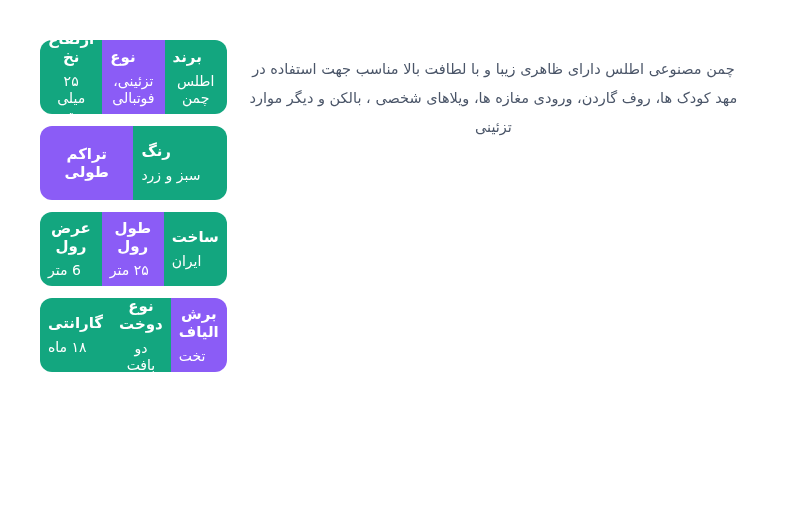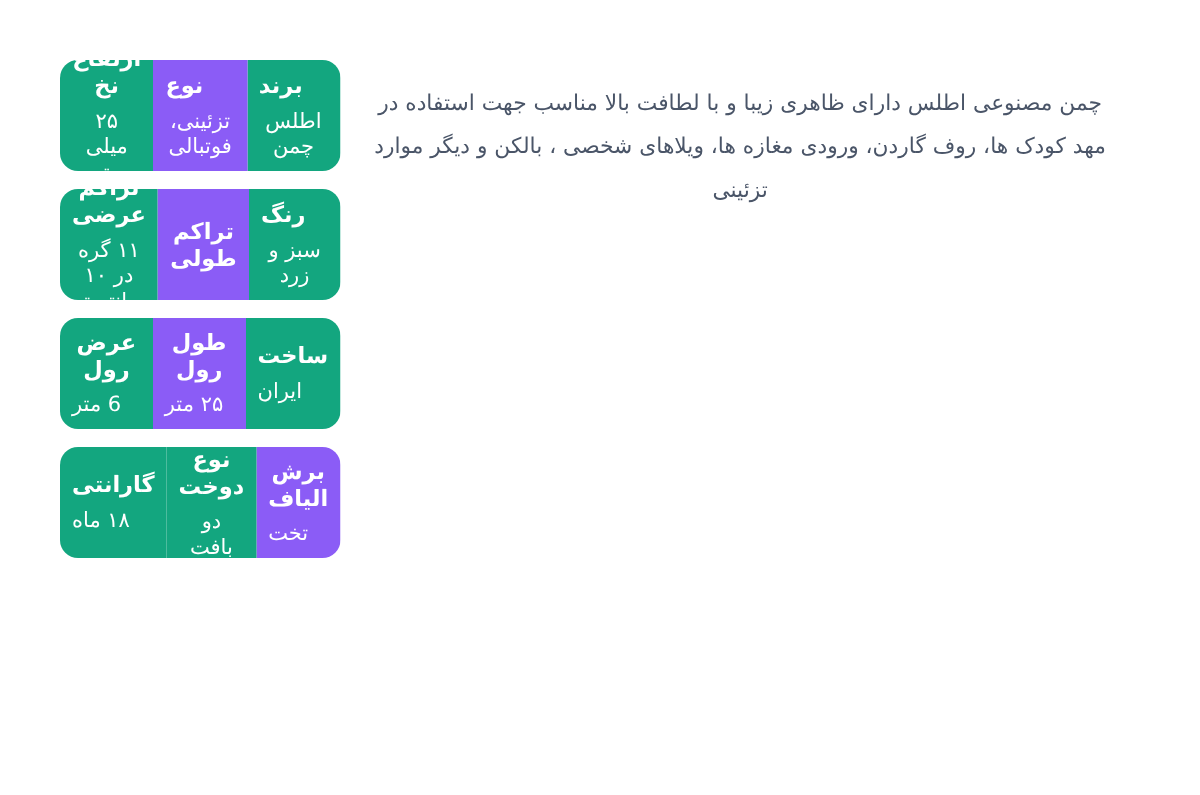--- a/index.html
+++ b/index.html
@@ -97,24 +97,20 @@
         </div>
       </div>
       <div class="spec-row">
         <div class="cell cell-green">
           <div class="cell-label">رنگ</div>
           <div class="cell-value">سبز و زرد</div>
         </div>
         <div class="cell cell-pink">
           <div class="cell-label">تراکم طولی</div>
         </div>
-        <div class="cell cell-green">
-          <div class="cell-label">تراکم عرضی</div>
-          <div class="cell-value">۱۱ گره در ۱۰ سانتیمتر</div>
-        </div>
       </div>
       <div class="spec-row">
         <div class="cell cell-green">
           <div class="cell-label">ساخت</div>
           <div class="cell-value">ایران</div>
         </div>
         <div class="cell cell-pink">
           <div class="cell-label">طول رول</div>
           <div class="cell-value">۲۵ متر</div>
         </div>

